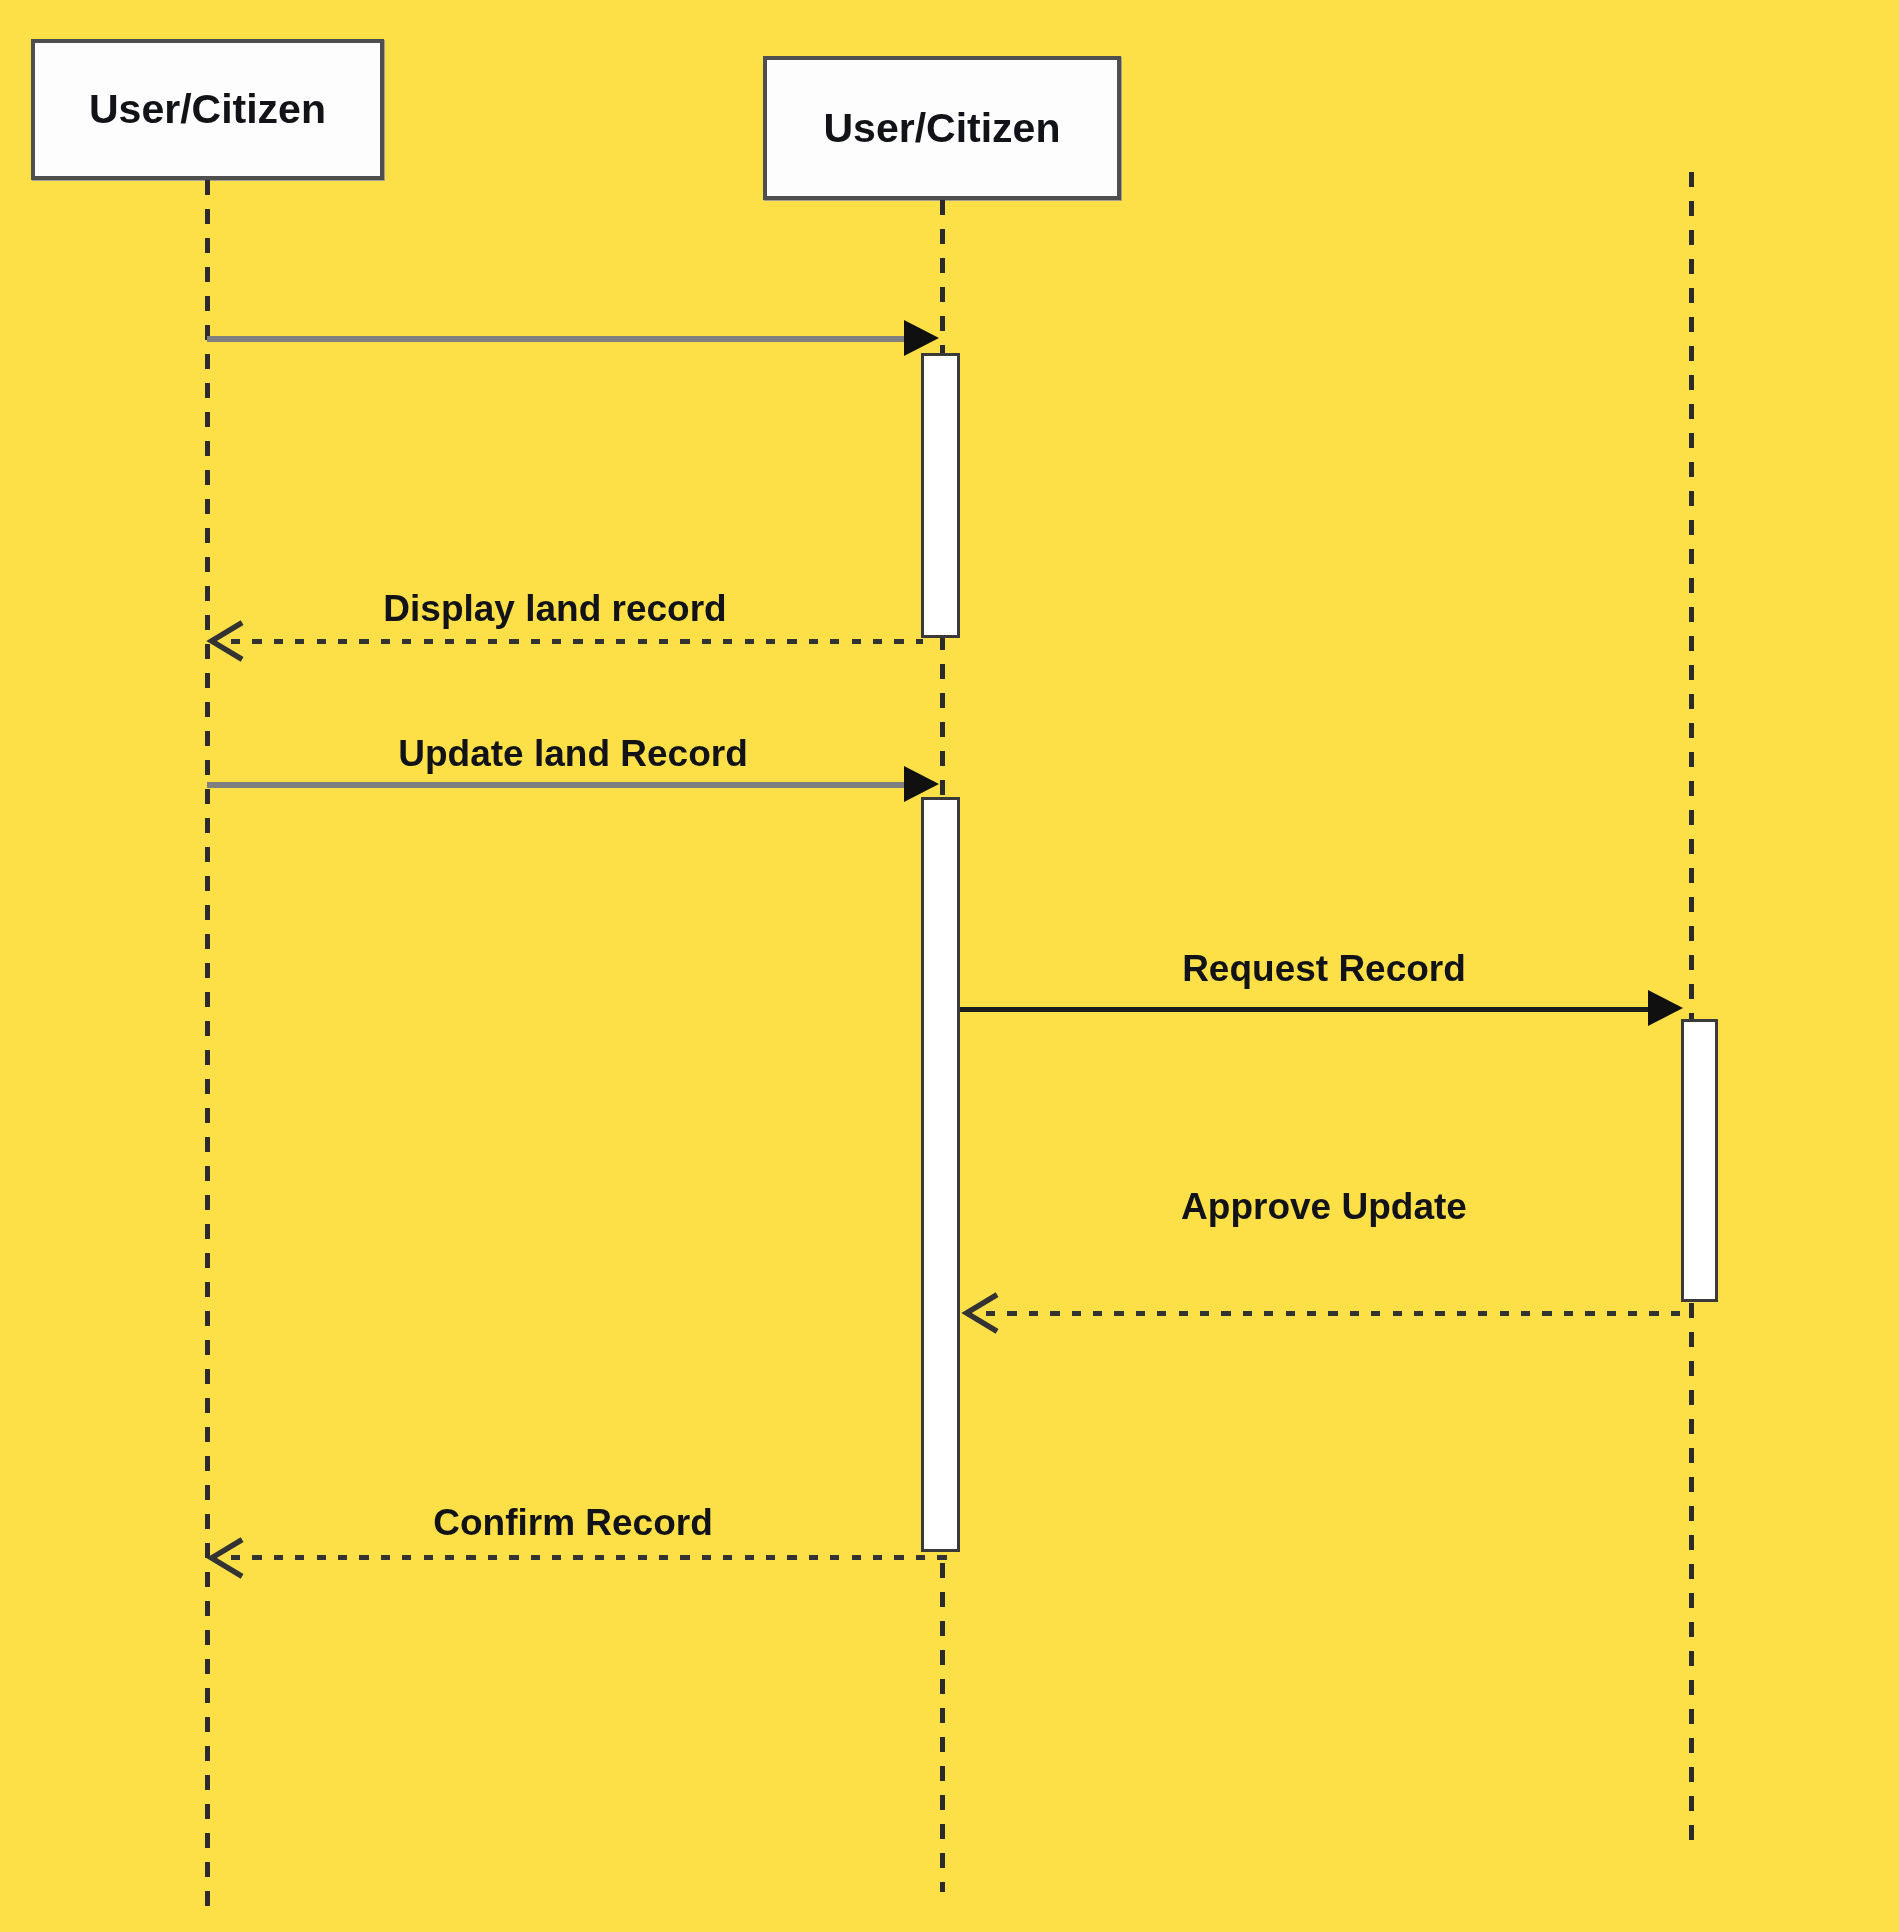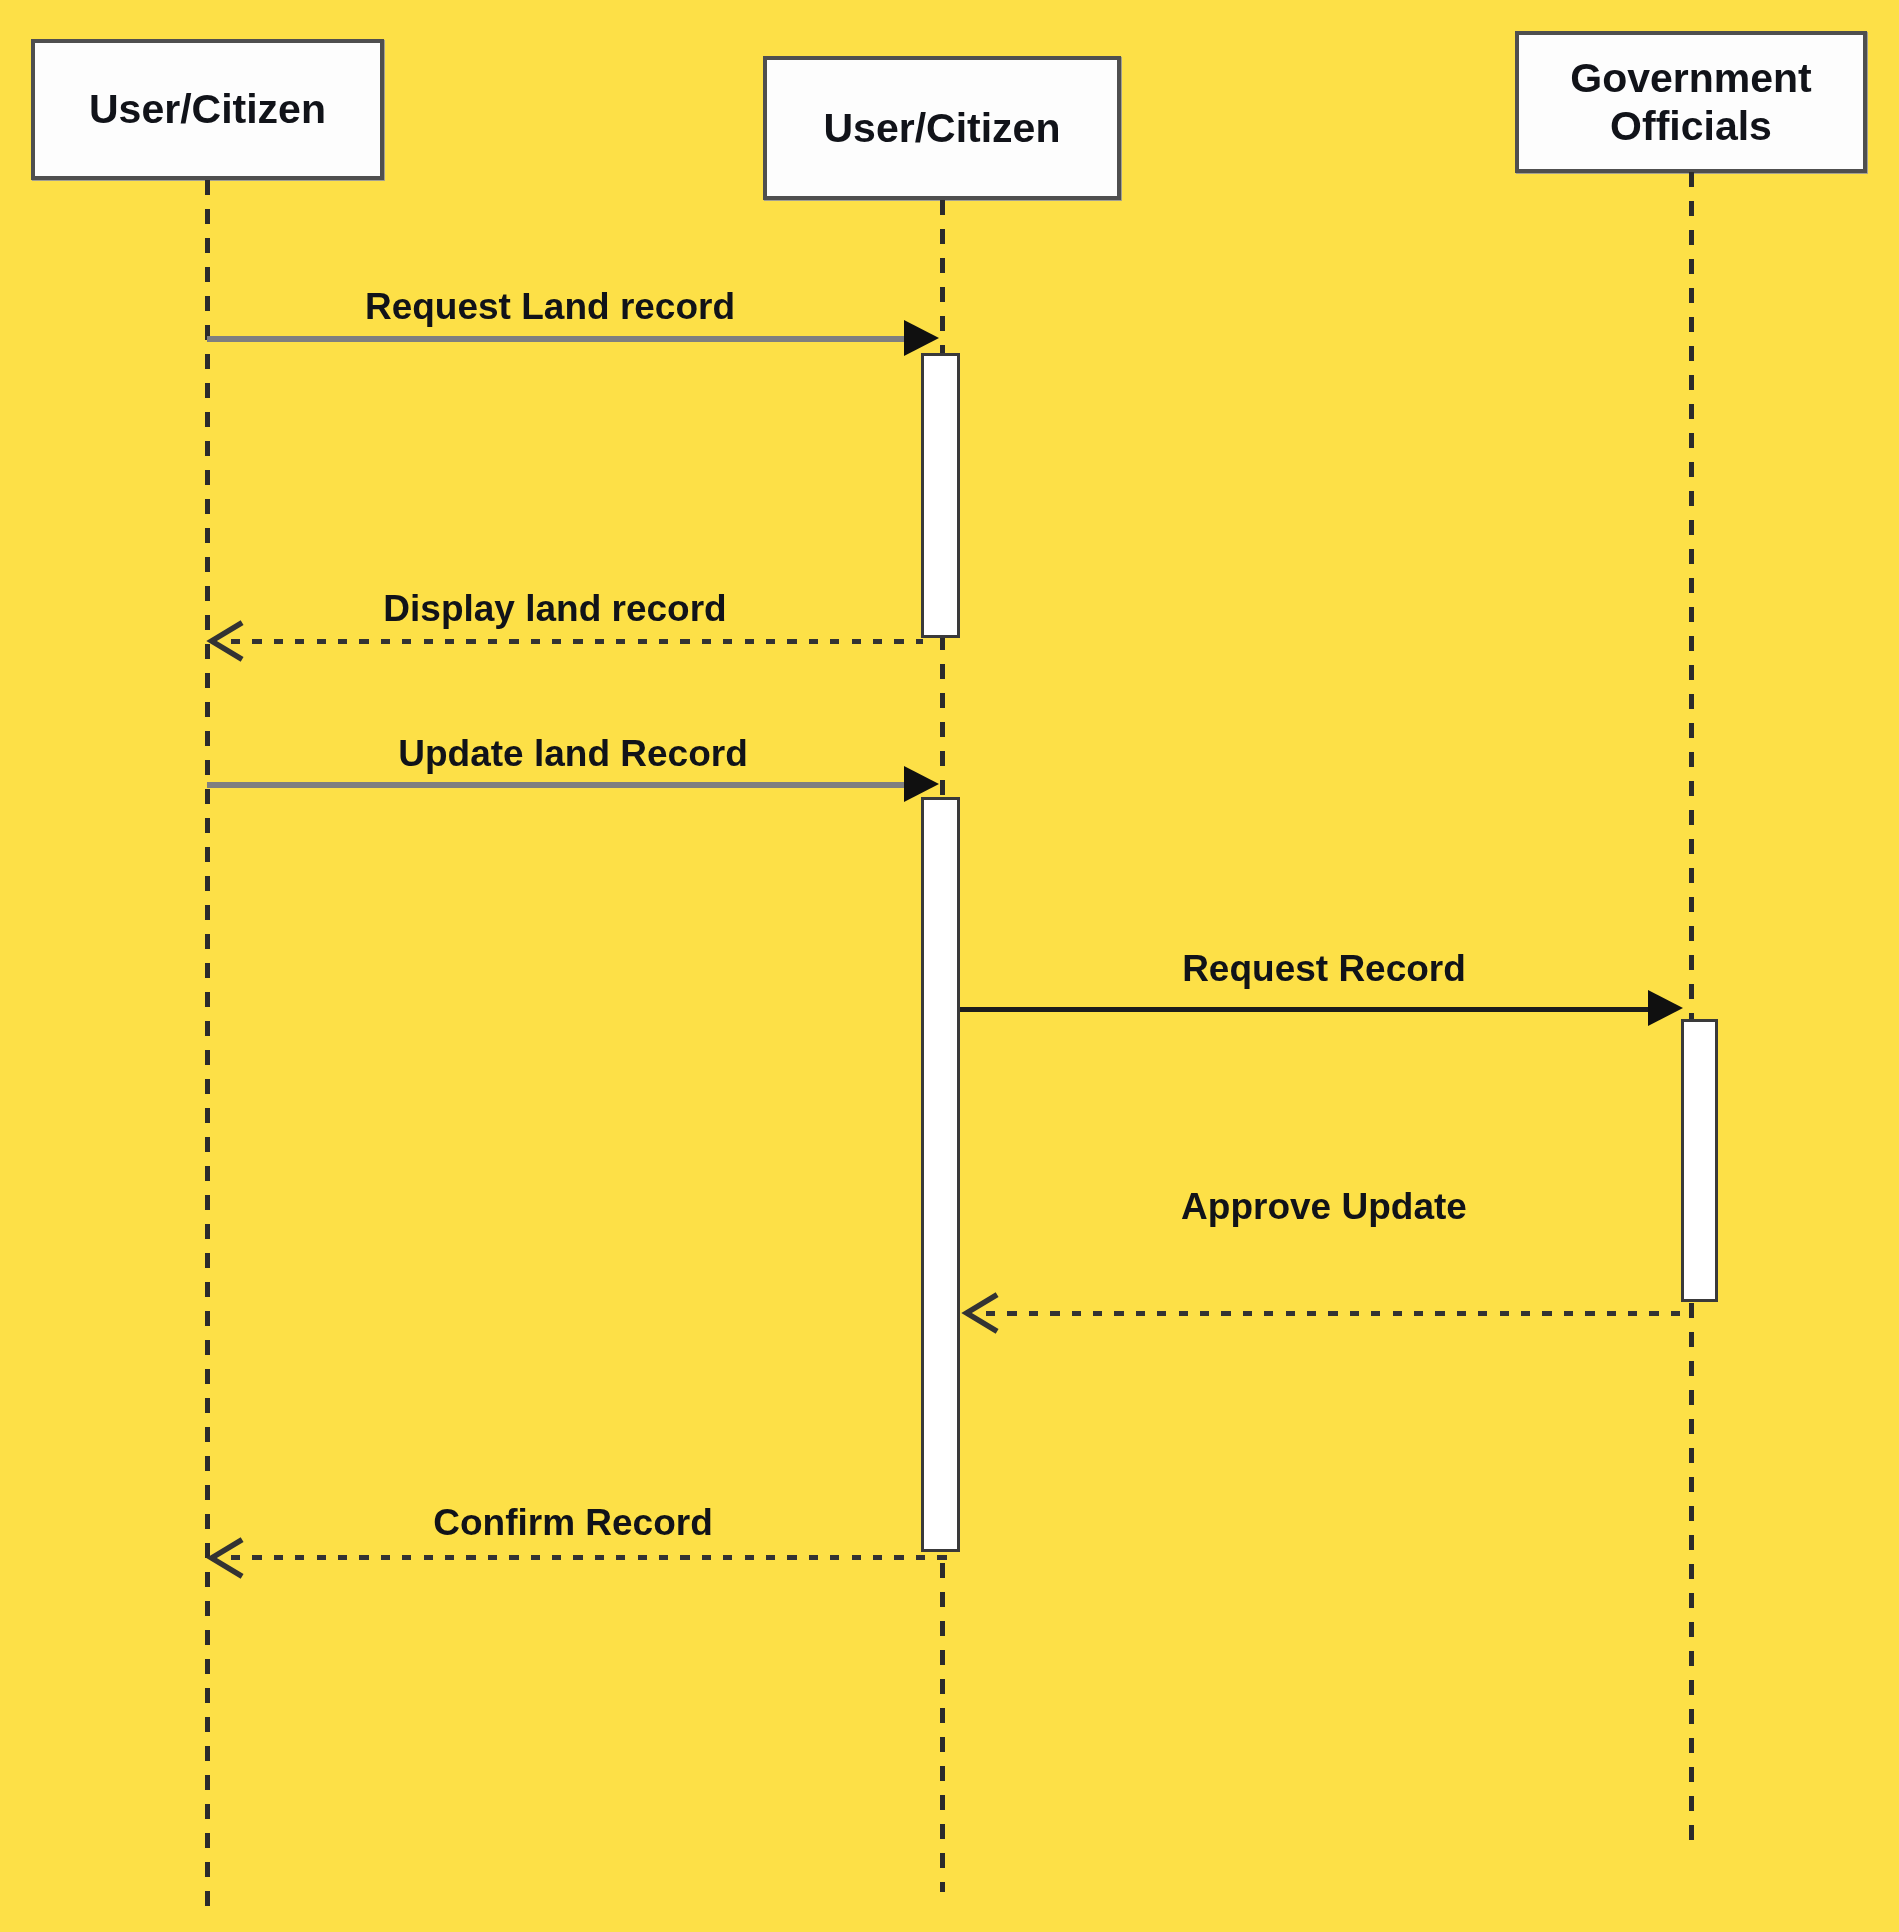--- a/index.html
+++ b/index.html
@@ -90,33 +90,29 @@
 <div class="canvas">
 
   <div class="actor-box" style="left:31px;top:39px;width:353px;height:141px;">
     <span>User/Citizen</span>
   </div>
 
   <div class="actor-box" style="left:763px;top:56px;width:358px;height:144px;">
     <span>User/Citizen</span>
   </div>
 
-  <div class="actor-box" style="left:1515px;top:31px;width:352px;height:142px;padding:0 28px;">
-    <span>Government Officials</span>
-  </div>
 
   <div class="lifeline" style="left:205px;top:180px;height:1738px;"></div>
   <div class="lifeline" style="left:940px;top:200px;height:1692px;"></div>
   <div class="lifeline" style="left:1689px;top:172px;height:1678px;"></div>
 
   <div class="activation" style="left:921px;top:353px;width:39px;height:285px;"></div>
   <div class="activation" style="left:921px;top:797px;width:39px;height:755px;"></div>
   <div class="activation" style="left:1681px;top:1019px;width:37px;height:283px;"></div>
 
-  <div class="msg-label" style="left:550px;top:328px;">Request Land record</div>
   <div class="msg-line-solid" style="left:207px;top:336px;width:701px;"></div>
   <div class="arrow-right" style="left:904px;top:320px;"></div>
 
   <div class="msg-label" style="left:555px;top:630px;">Display land record</div>
   <div class="msg-line-dotted" style="left:231px;top:639px;width:692px;"></div>
   <svg class="arrow-open" style="left:205px;top:617px;" width="41" height="48" viewBox="0 0 44 52">
     <path d="M40 6 L7 26 L40 46" fill="none" stroke="#333333" stroke-width="6"></path>
   </svg>
 
   <div class="msg-label" style="left:573px;top:775px;">Update land Record</div>

